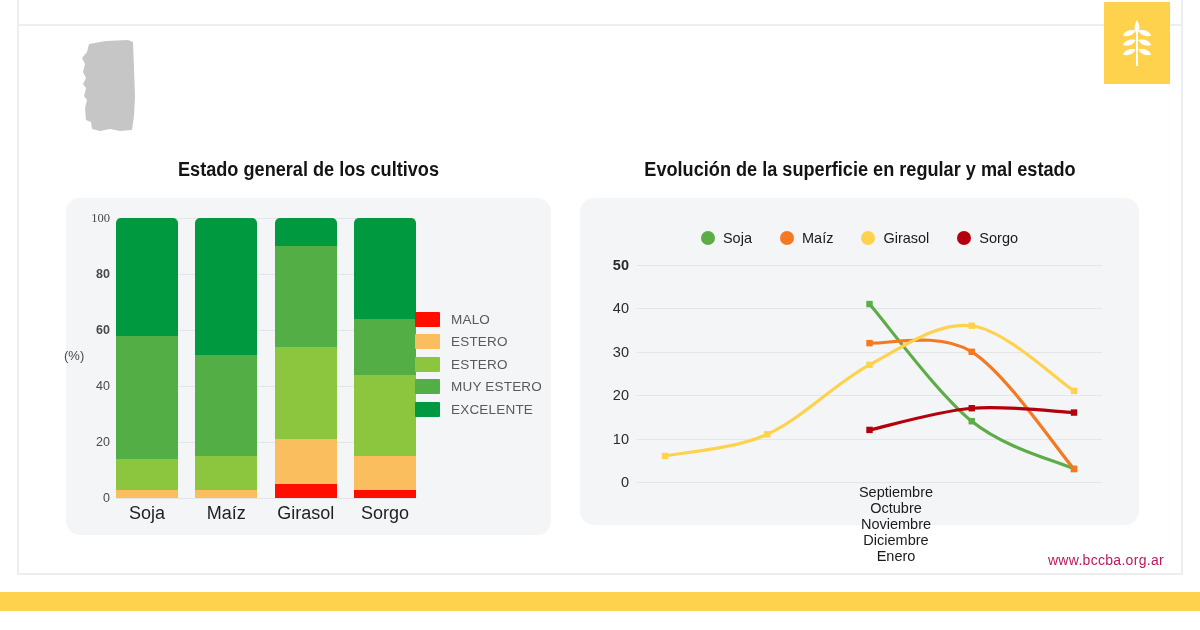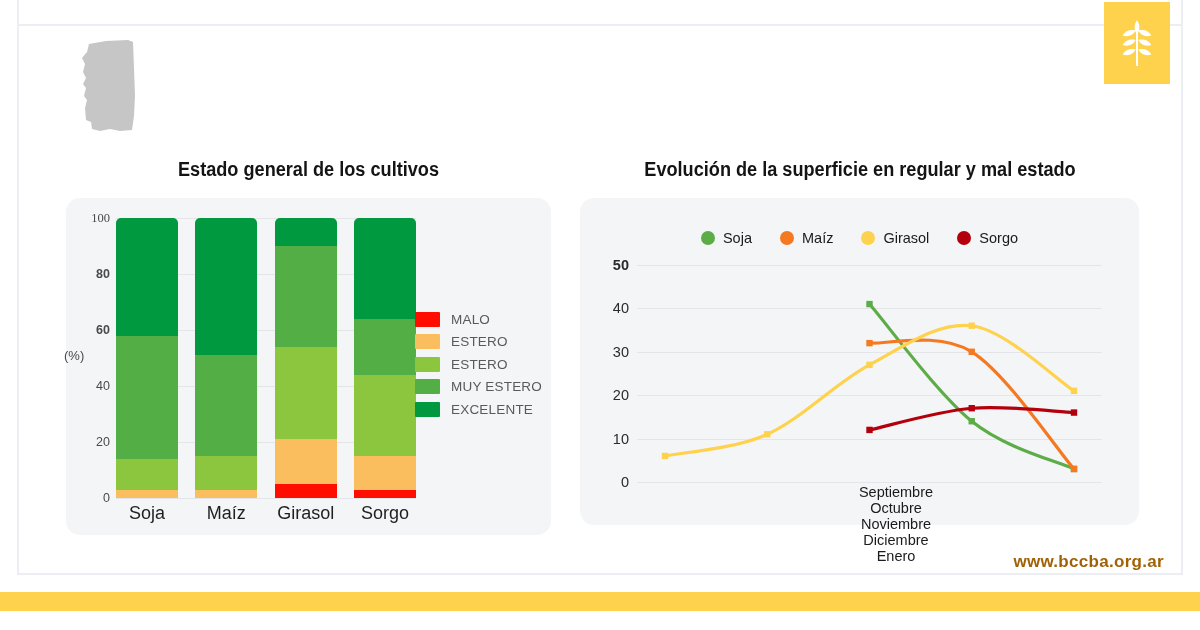--- a/index.html
+++ b/index.html
@@ -128,21 +128,21 @@
   .ln-xlabels {
     position: absolute; left: 636px; top: 484px; width: 520px;
     display: flex;
     flex-direction: column;
   }
   .ln-xlabel { flex: 1; text-align: center; font-size: 14.5px; color: #1b1b1b; }
 
   
   .site-url {
     position: absolute; right: 36px; top: 552px;
-    font-size: 17px; font-weight: 700; color: #a16207; letter-spacing: .3px;
+    font-size: 14px; font-weight: 400; color: #be185d; letter-spacing: .3px;
   }
 </style>
 </head>
 <body>
 
 <div id="root">
 
   <div class="frame"></div>
   <div class="frame-topline"></div>
   <div class="bottom-bar"></div>

